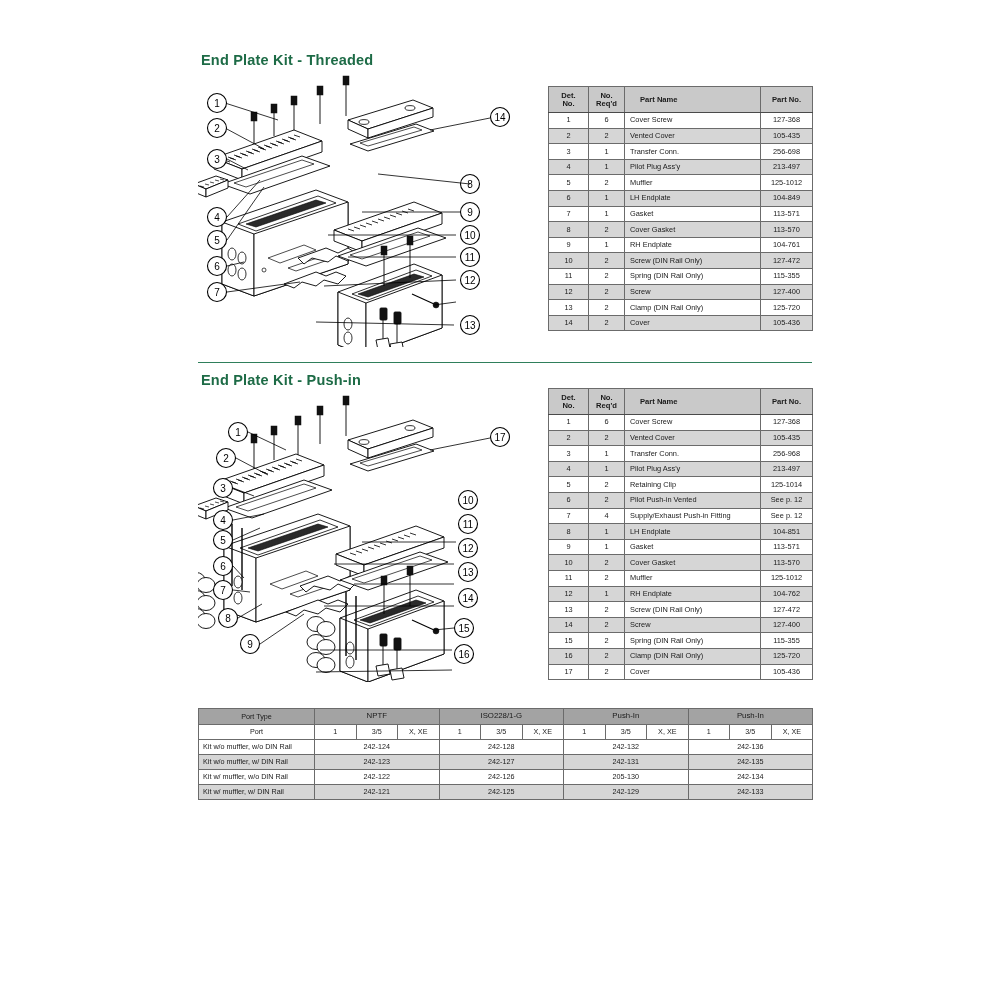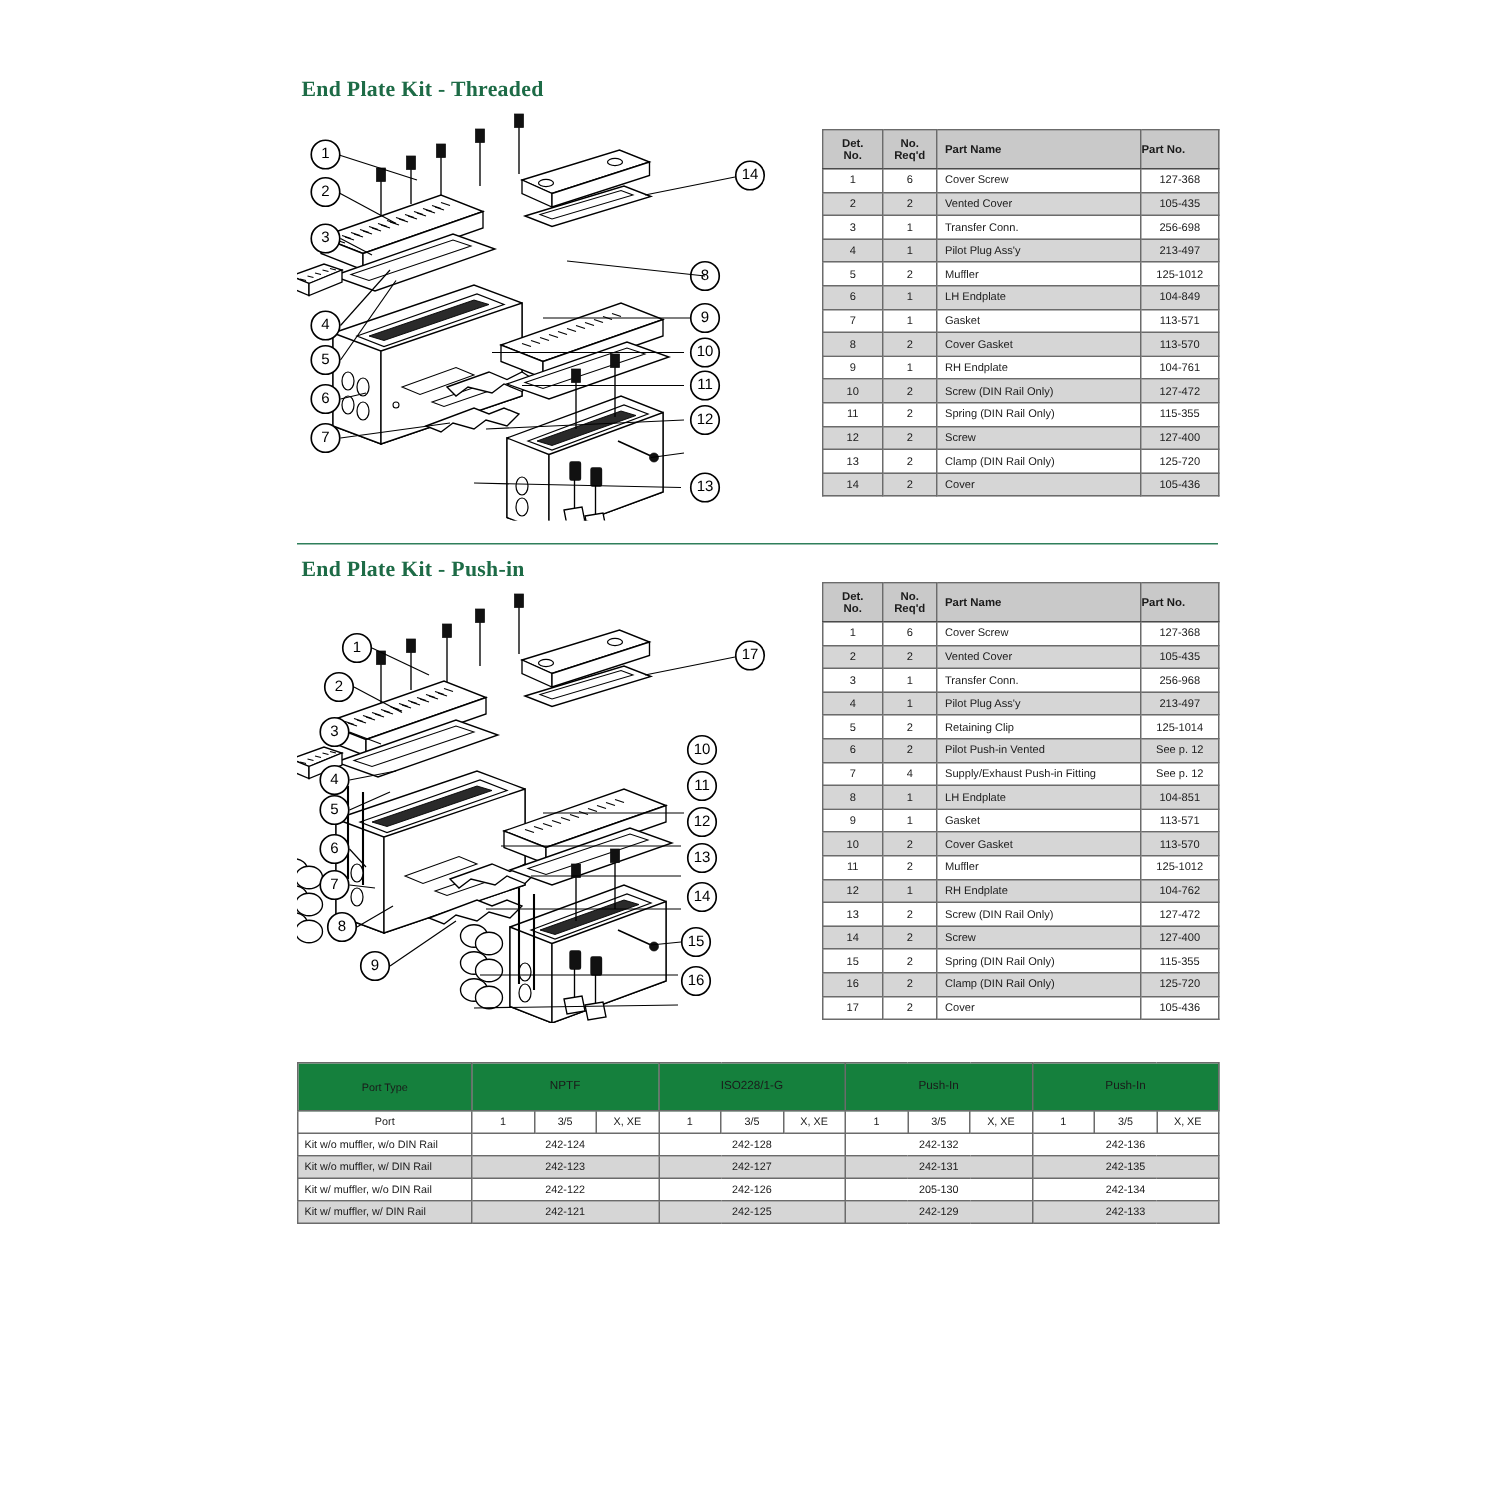--- a/index.html
+++ b/index.html
@@ -18,21 +18,20 @@
   }
 
   
   .section-title {
     position: absolute;
     font-size: 14.5px;
     font-weight: bold;
     color: #1d6b46;
     letter-spacing: .2px;
     white-space: nowrap;
-    font-family: Liberation Serif, serif;
   }
   .rule {
     position: absolute;
     height: 1px;
     background: #2f7f5b;
   }
 
   
   .parts-table {
     position: absolute;
@@ -52,22 +51,22 @@
   }
   .parts-table thead th {
     background: #c9c9c9;
     font-weight: bold;
     font-size: 7.6px;
     height: 26px;
     border-bottom: 1.4px solid #4a4a4a;
   }
   .parts-table thead th.th-det,
   .parts-table thead th.th-req { text-align: center; }
-  .parts-table thead th.th-name { text-align: left; padding-left: 5px; }
-  .parts-table thead th.th-no   { text-align: left; }
+  .parts-table thead th.th-name { text-align: left; padding-left: 15px; }
+  .parts-table thead th.th-no   { text-align: center; }
   .parts-table td.c-det,
   .parts-table td.c-req { text-align: center; }
   .parts-table td.c-name { text-align: left; padding-left: 5px; }
   .parts-table td.c-no { text-align: center; }
   .parts-table tbody tr.alt td { background: #d6d6d6; }
   .parts-table tbody tr td { background: #ffffff; }
   .parts-table { border: 1.5px solid #4a4a4a; }
 
   
   .port-table {
@@ -81,24 +80,24 @@
   .port-table th, .port-table td {
     border: 1px solid #6b6b6b;
     padding: 0;
     height: 15px;
     text-align: center;
     vertical-align: middle;
     font-weight: normal;
     line-height: 1.05;
   }
   .port-table .hdr-type {
-    background: #15803d;
+    background: #a3a3a3;
     font-weight: bold;
     font-size: 7.8px;
-    height: 32px;
+    height: 16px;
   }
   .port-table .row-port td,
   .port-table .row-port th { background: #ffffff; }
   .port-table .row-size td,
   .port-table .row-size th { background: #d6d6d6; }
   .port-table td.label,
   .port-table th.label {
     text-align: center;
     font-size: 7.2px;
     padding: 0 2px;

